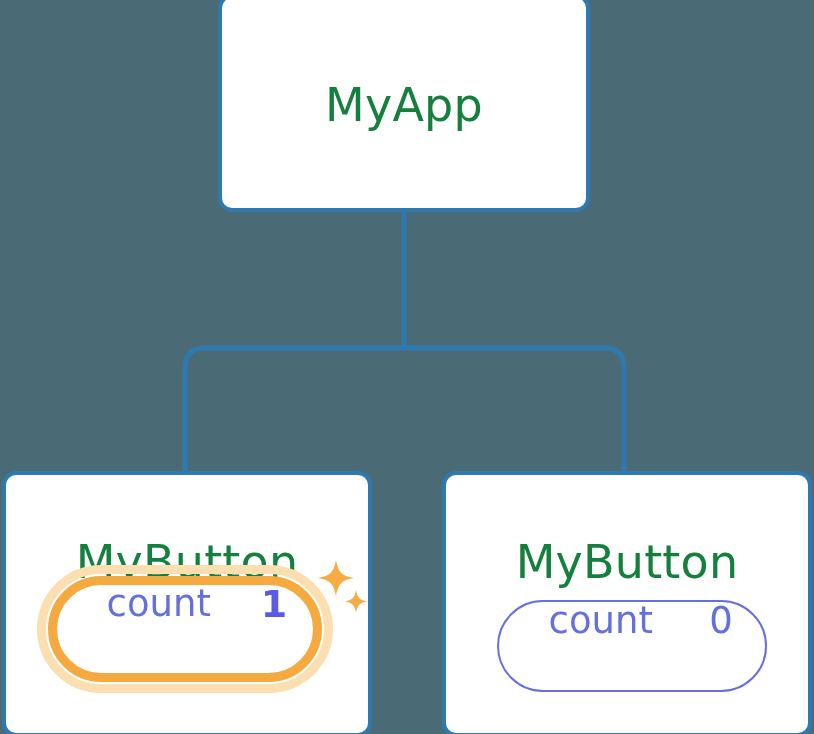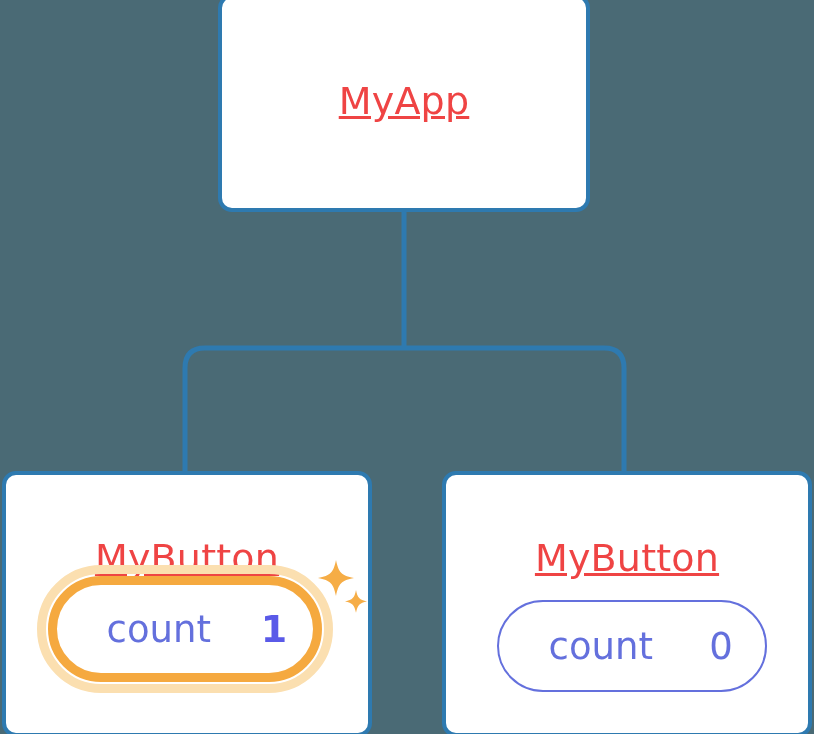--- a/index.html
+++ b/index.html
@@ -72,34 +72,33 @@
   .child-card .node-title {
     position: absolute;
     left: 0;
     right: 0;
     top: 44px;
     text-align: center;
     margin-top: 20px;
   }
 
   .node-title {
-    color: #ef4444;
-    font-size: 38px;
+    color: #15803d;
+    font-size: 46px;
     font-weight: 400;
     letter-spacing: 0.2px;
     line-height: 1;
     white-space: nowrap;
-    text-decoration: underline;
   }
 
   
   .state-pill {
     position: absolute;
     display: flex;
-    align-items: center;
+    align-items: flex-start;
     background: #ffffff;
     box-sizing: border-box;
   }
 
   
   .state-pill.plain {
     left: 51px;
     top: 125px;
     width: 270px;
     height: 92px;

